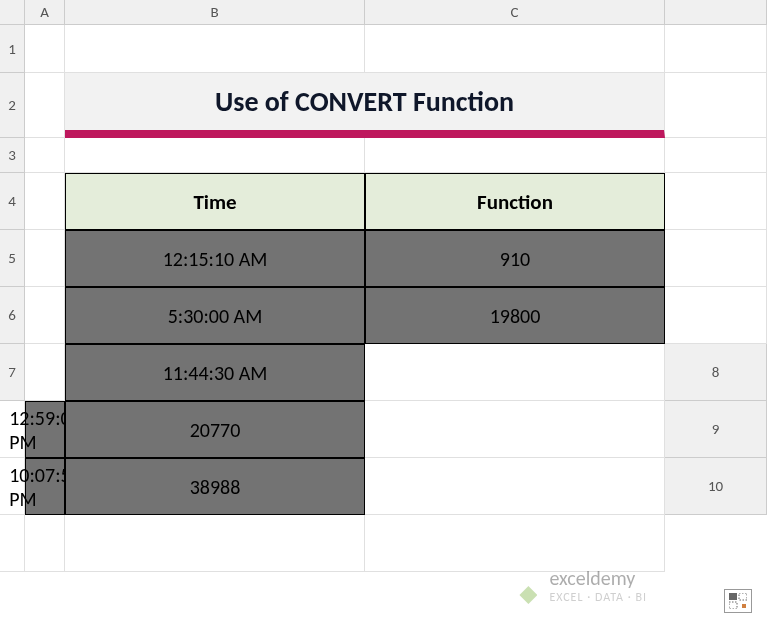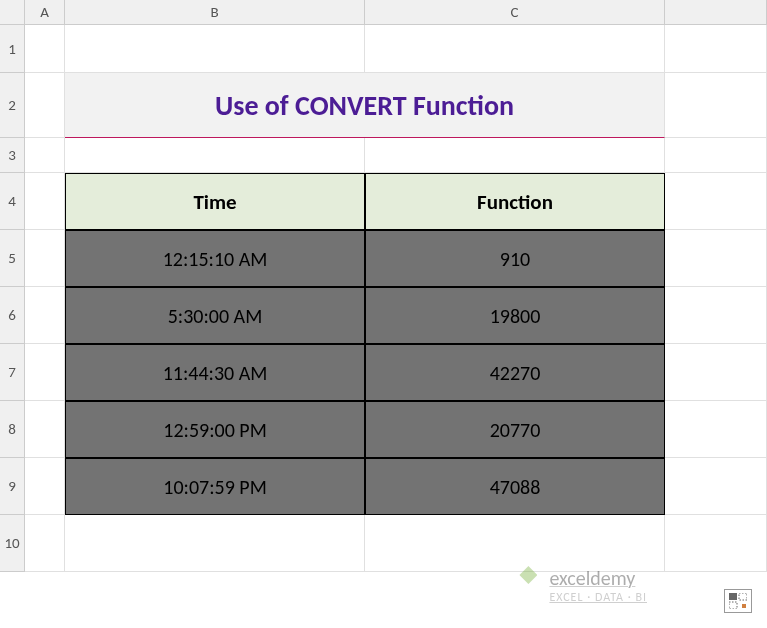--- a/index.html
+++ b/index.html
@@ -54,24 +54,24 @@
       display: flex;
       align-items: center;
       justify-content: center;
       font-size: 20px;
       color: #000;
     }
     .title-cell {
       grid-column: 3 / 5;
       grid-row: 3;
       background: #f2f2f2;
-      border-bottom: 1px solid #be185d;
+      border-bottom: 8px solid #be185d;
       font-weight: bold;
       font-size: 28px;
-      color: #4c1d95;
+      color: #0f172a;
       display: flex;
       align-items: center;
       justify-content: center;
     }
     .table-header {
       background: #e4edda;
       border: 1.5px solid #000;
       font-weight: bold;
       font-size: 21px;
     }
@@ -81,23 +81,22 @@
       font-size: 20px;
     }
     .watermark {
       position: absolute;
       bottom: 24px;
       right: 120px;
       opacity: 0.4;
       font-size: 11px;
       color: #888;
       display: flex;
-      align-items: flex-start;
+      align-items: flex-end;
       gap: 12px;
-      text-decoration: underline;
     }
     .watermark .logo-icon {
       width: 18px;
       height: 18px;
       background: #7cb342;
       clip-path: polygon(50% 0%, 100% 50%, 50% 100%, 0% 50%);
     }
     .watermark .brand {
       font-size: 20px;
       color: #333;
@@ -166,33 +165,32 @@
 
   <div class="row-header">6</div>
   <div class="cell"></div>
   <div class="cell table-cell">5:30:00 AM</div>
   <div class="cell table-cell">19800</div>
   <div class="cell"></div>
 
   <div class="row-header">7</div>
   <div class="cell"></div>
   <div class="cell table-cell">11:44:30 AM</div>
-  <div class="cell table-cell">42270</div>
   <div class="cell"></div>
 
   <div class="row-header">8</div>
   <div class="cell"></div>
   <div class="cell table-cell">12:59:00 PM</div>
   <div class="cell table-cell">20770</div>
   <div class="cell"></div>
 
   <div class="row-header">9</div>
   <div class="cell"></div>
   <div class="cell table-cell">10:07:59 PM</div>
-  <div class="cell table-cell">47088</div>
+  <div class="cell table-cell">38988</div>
   <div class="cell"></div>
 
   <div class="row-header">10</div>
   <div class="cell"></div>
   <div class="cell"></div>
   <div class="cell"></div>
   <div class="cell"></div>
 </div>
 
 <div class="watermark">

